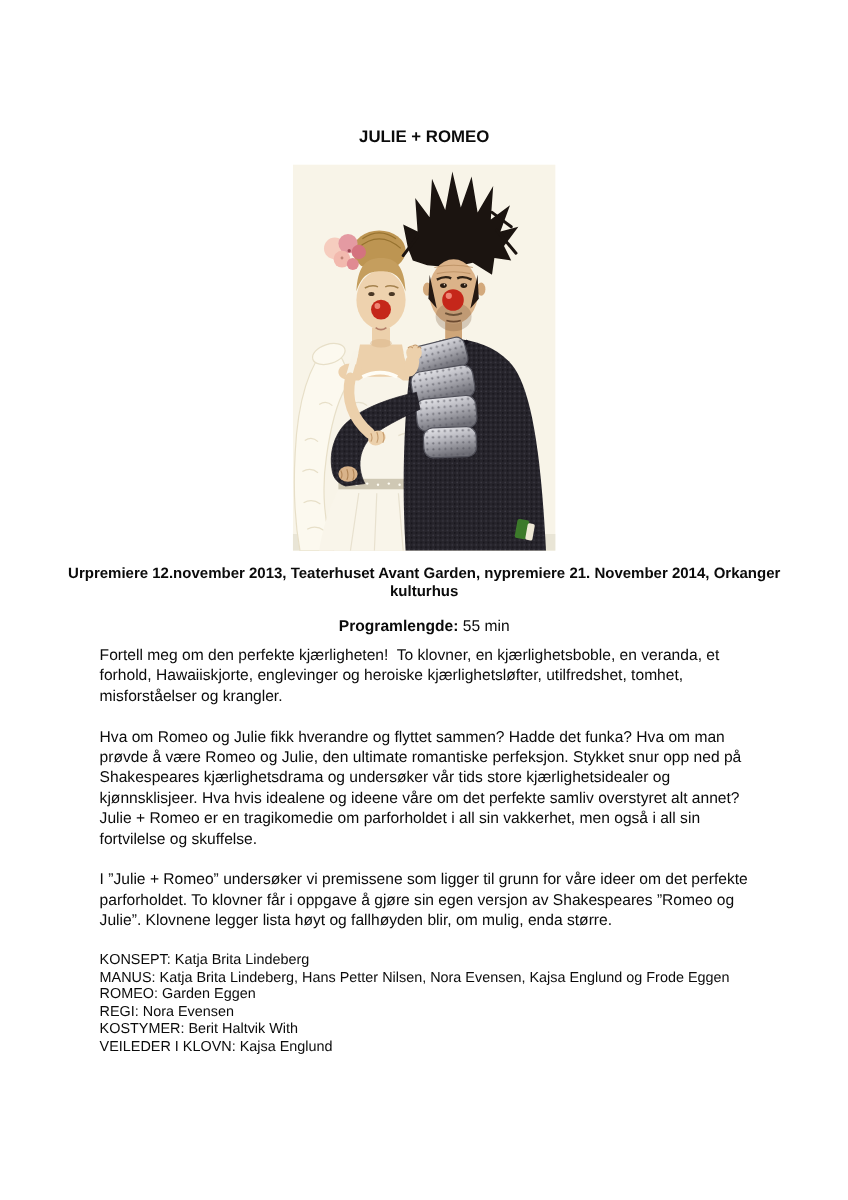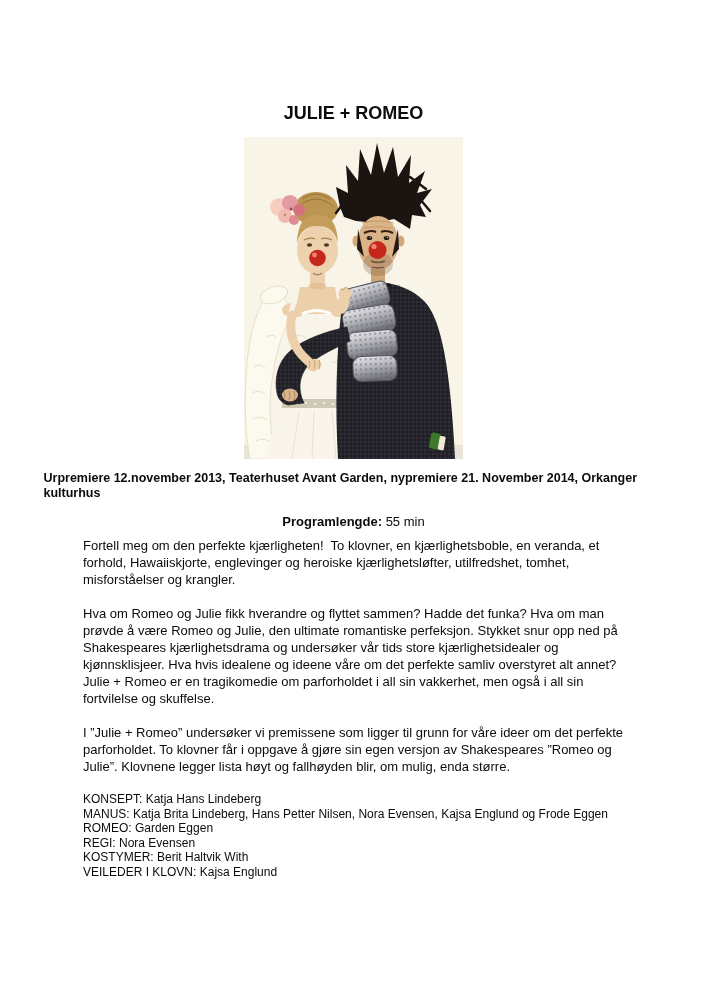--- a/index.html
+++ b/index.html
@@ -1,26 +1,26 @@
 <!DOCTYPE html>
 <html><head>
 <meta charset="utf-8">
 <style>
   html,body{margin:0;padding:0;background:#ffffff;}
   .page{
     position:relative;width:707px;height:1000px;background:#ffffff;overflow:hidden;
     font-family:"Liberation Sans","DejaVu Sans",sans-serif;color:#0b0b0b;
   }
   .doc-title{
-    padding-top:103px;text-align:center;font-size:18px;line-height:20px;font-weight:700;
+    padding-top:103px;text-align:center;font-size:14px;line-height:20px;font-weight:700;
   }
   .photo-frame{width:219px;height:322px;margin:14px auto 0;}
   .photo-frame svg{display:block;}
   .premiere{
-    width:620px;margin:12px auto 0;font-weight:700;
+    width:620px;margin:12px auto 0;text-align:center;font-weight:700;
     font-size:12.5px;line-height:15px;
   }
   .meta-block{margin-top:13px;text-align:center;font-size:13px;line-height:15px;}
   .meta-label{font-weight:700;}
   .body-copy{margin:8px 0 0 83px;width:552px;font-size:13px;line-height:17px;}
   .body-copy p{margin:0 0 17px 0;white-space:pre-wrap;}
   .credits{margin:0 0 0 83px;width:560px;font-size:12px;line-height:14.6px;}
   .credits div{white-space:pre-wrap;}
 </style>
 </head>
@@ -168,21 +168,21 @@
     <div class="meta-line"><span class="meta-label">Programlengde:</span><span> 55 min</span></div>
   </div>
 
   <div class="body-copy">
     <p>Fortell meg om den perfekte kjærligheten!  To klovner, en kjærlighetsboble, en veranda, et forhold, Hawaiiskjorte, englevinger og heroiske kjærlighetsløfter, utilfredshet, tomhet, misforståelser og krangler.</p>
     <p>Hva om Romeo og Julie fikk hverandre og flyttet sammen? Hadde det funka? Hva om man prøvde å være Romeo og Julie, den ultimate romantiske perfeksjon. Stykket snur opp ned på Shakespeares kjærlighetsdrama og undersøker vår tids store kjærlighetsidealer og kjønnsklisjeer. Hva hvis idealene og ideene våre om det perfekte samliv overstyret alt annet? Julie + Romeo er en tragikomedie om parforholdet i all sin vakkerhet, men også i all sin fortvilelse og skuffelse.</p>
     <p>I ”Julie + Romeo” undersøker vi premissene som ligger til grunn for våre ideer om det perfekte parforholdet. To klovner får i oppgave å gjøre sin egen versjon av Shakespeares ”Romeo og Julie”. Klovnene legger lista høyt og fallhøyden blir, om mulig, enda større.</p>
   </div>
 
   <div class="credits">
-    <div>KONSEPT: Katja Hans Lindeberg</div>
+    <div>KONSEPT: Katja Brita Lindeberg</div>
     <div>MANUS: Katja Brita Lindeberg, Hans Petter Nilsen, Nora Evensen, Kajsa Englund og Frode Eggen</div>
     <div>ROMEO: Garden Eggen</div>
     <div>REGI: Nora Evensen</div>
     <div>KOSTYMER: Berit Haltvik With</div>
     <div>VEILEDER I KLOVN: Kajsa Englund</div>
   </div>
 
 </div>
 
 </body></html>

